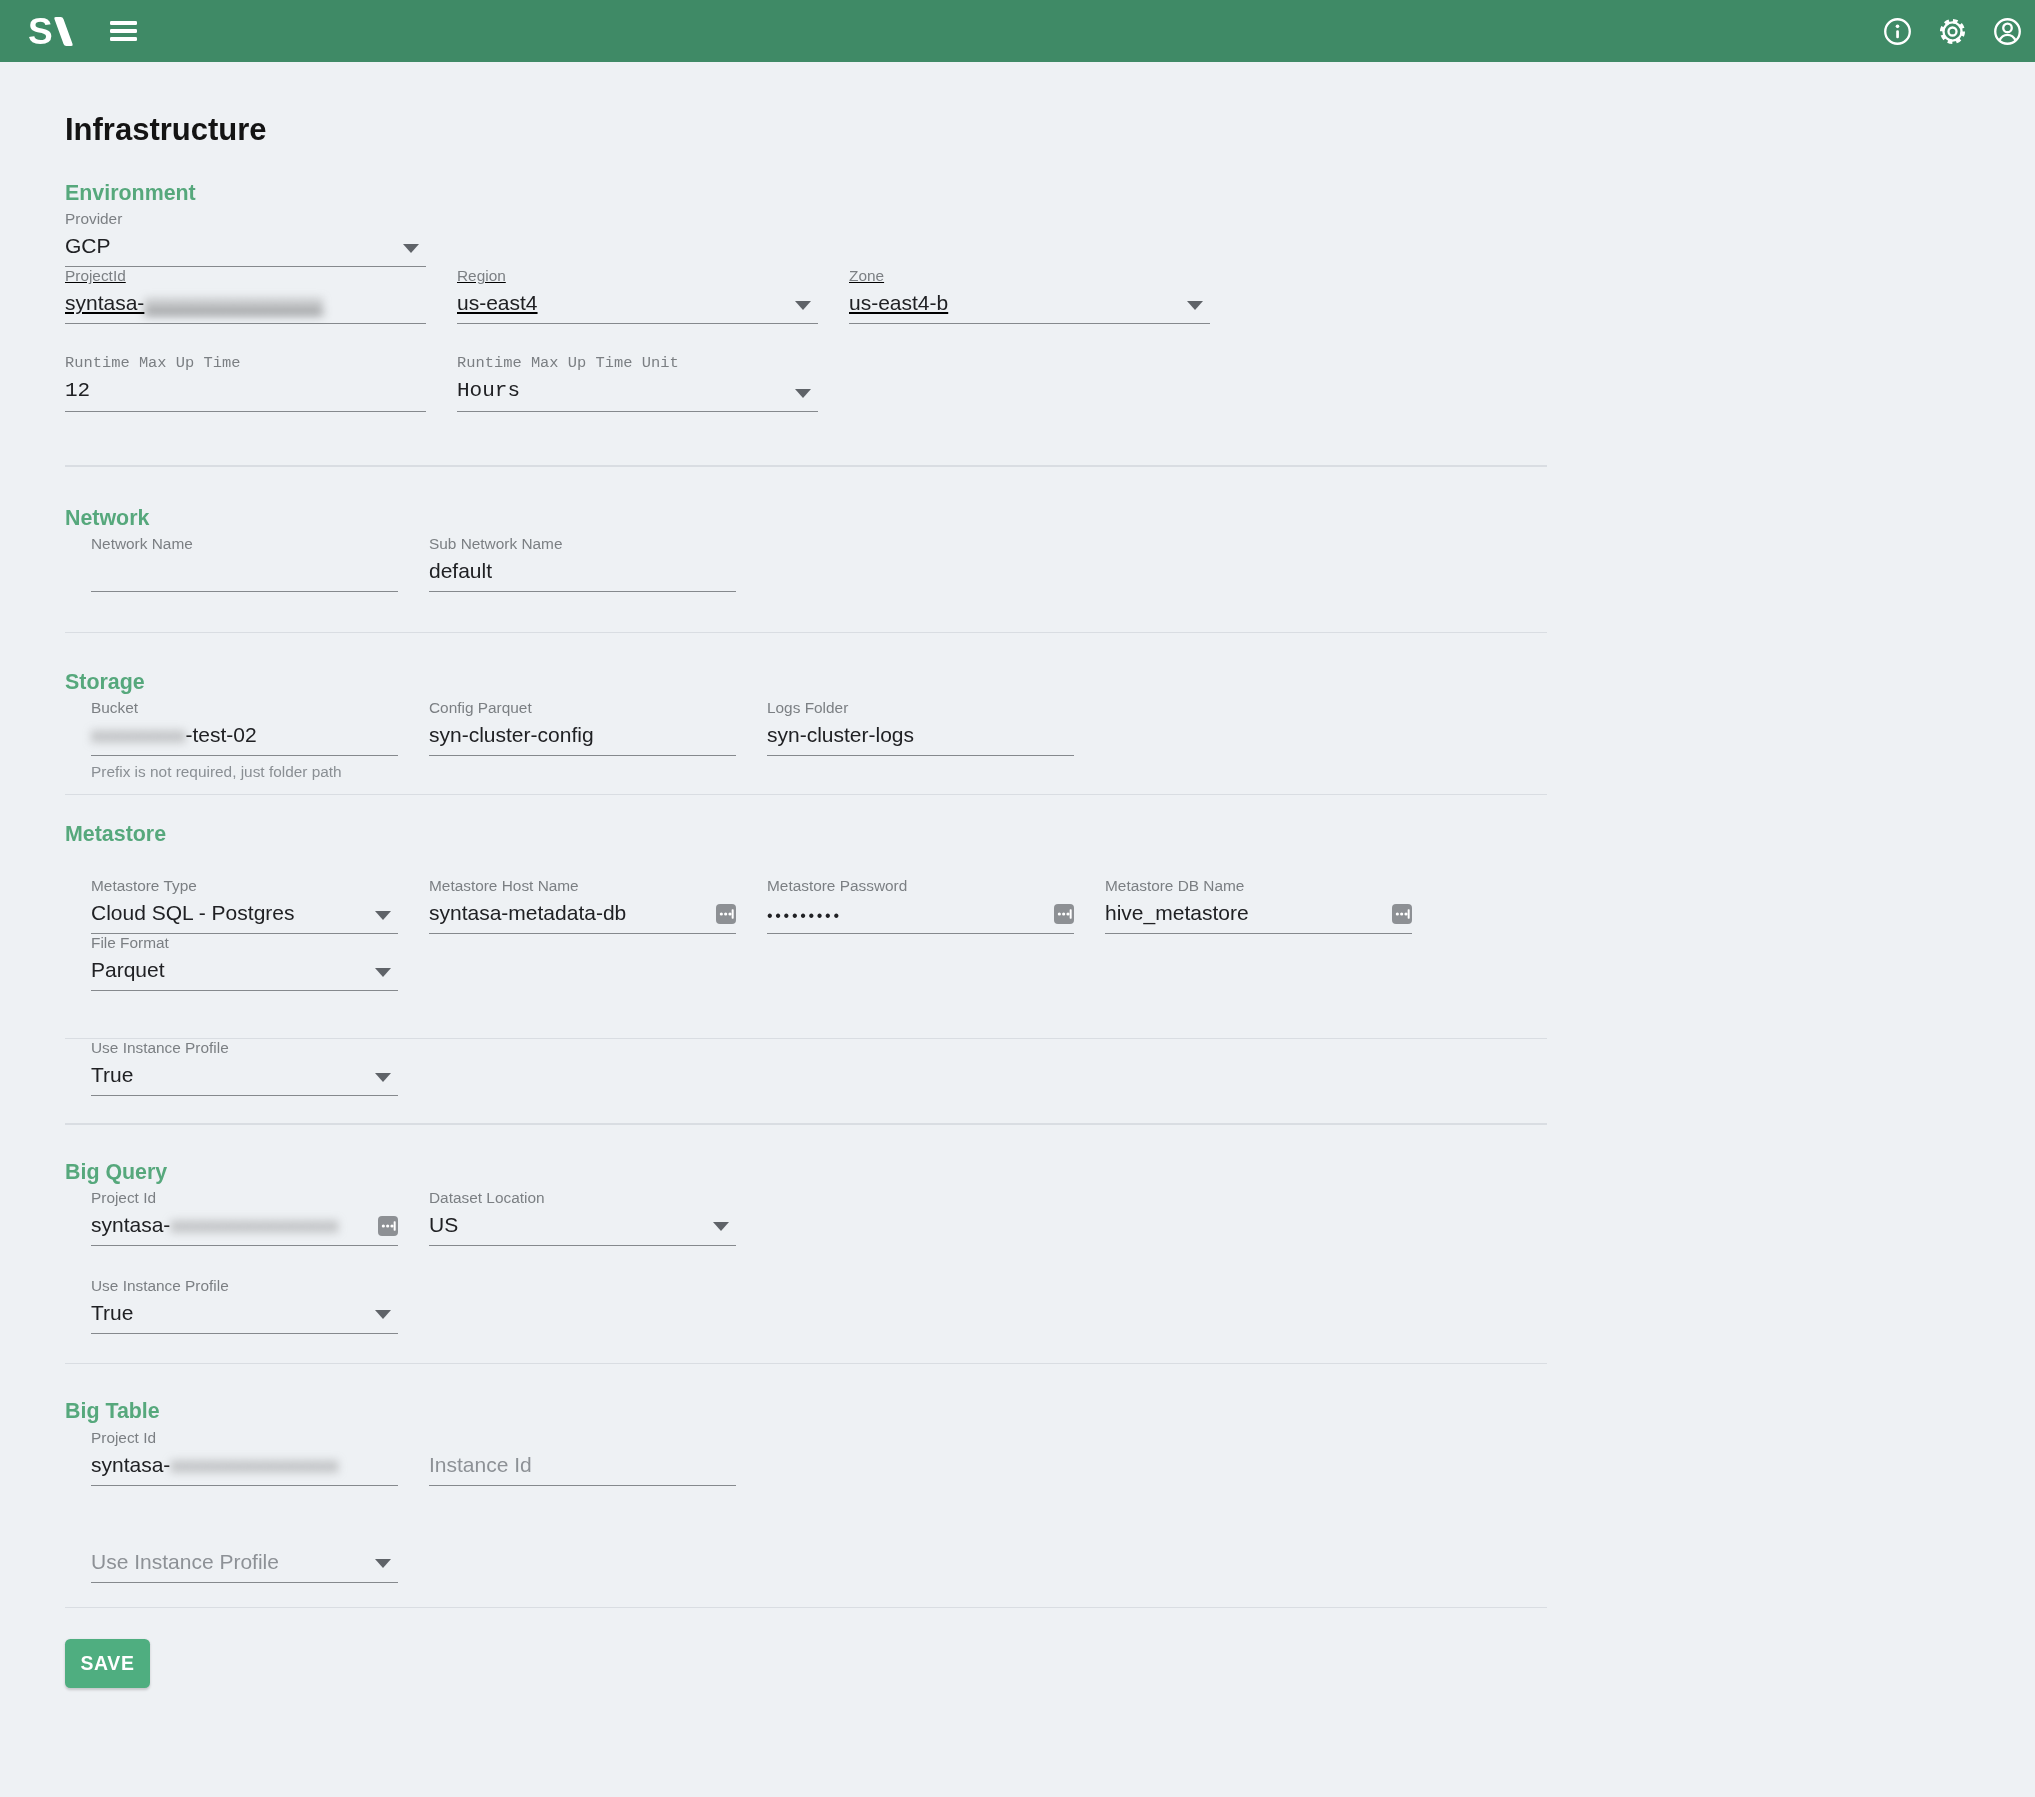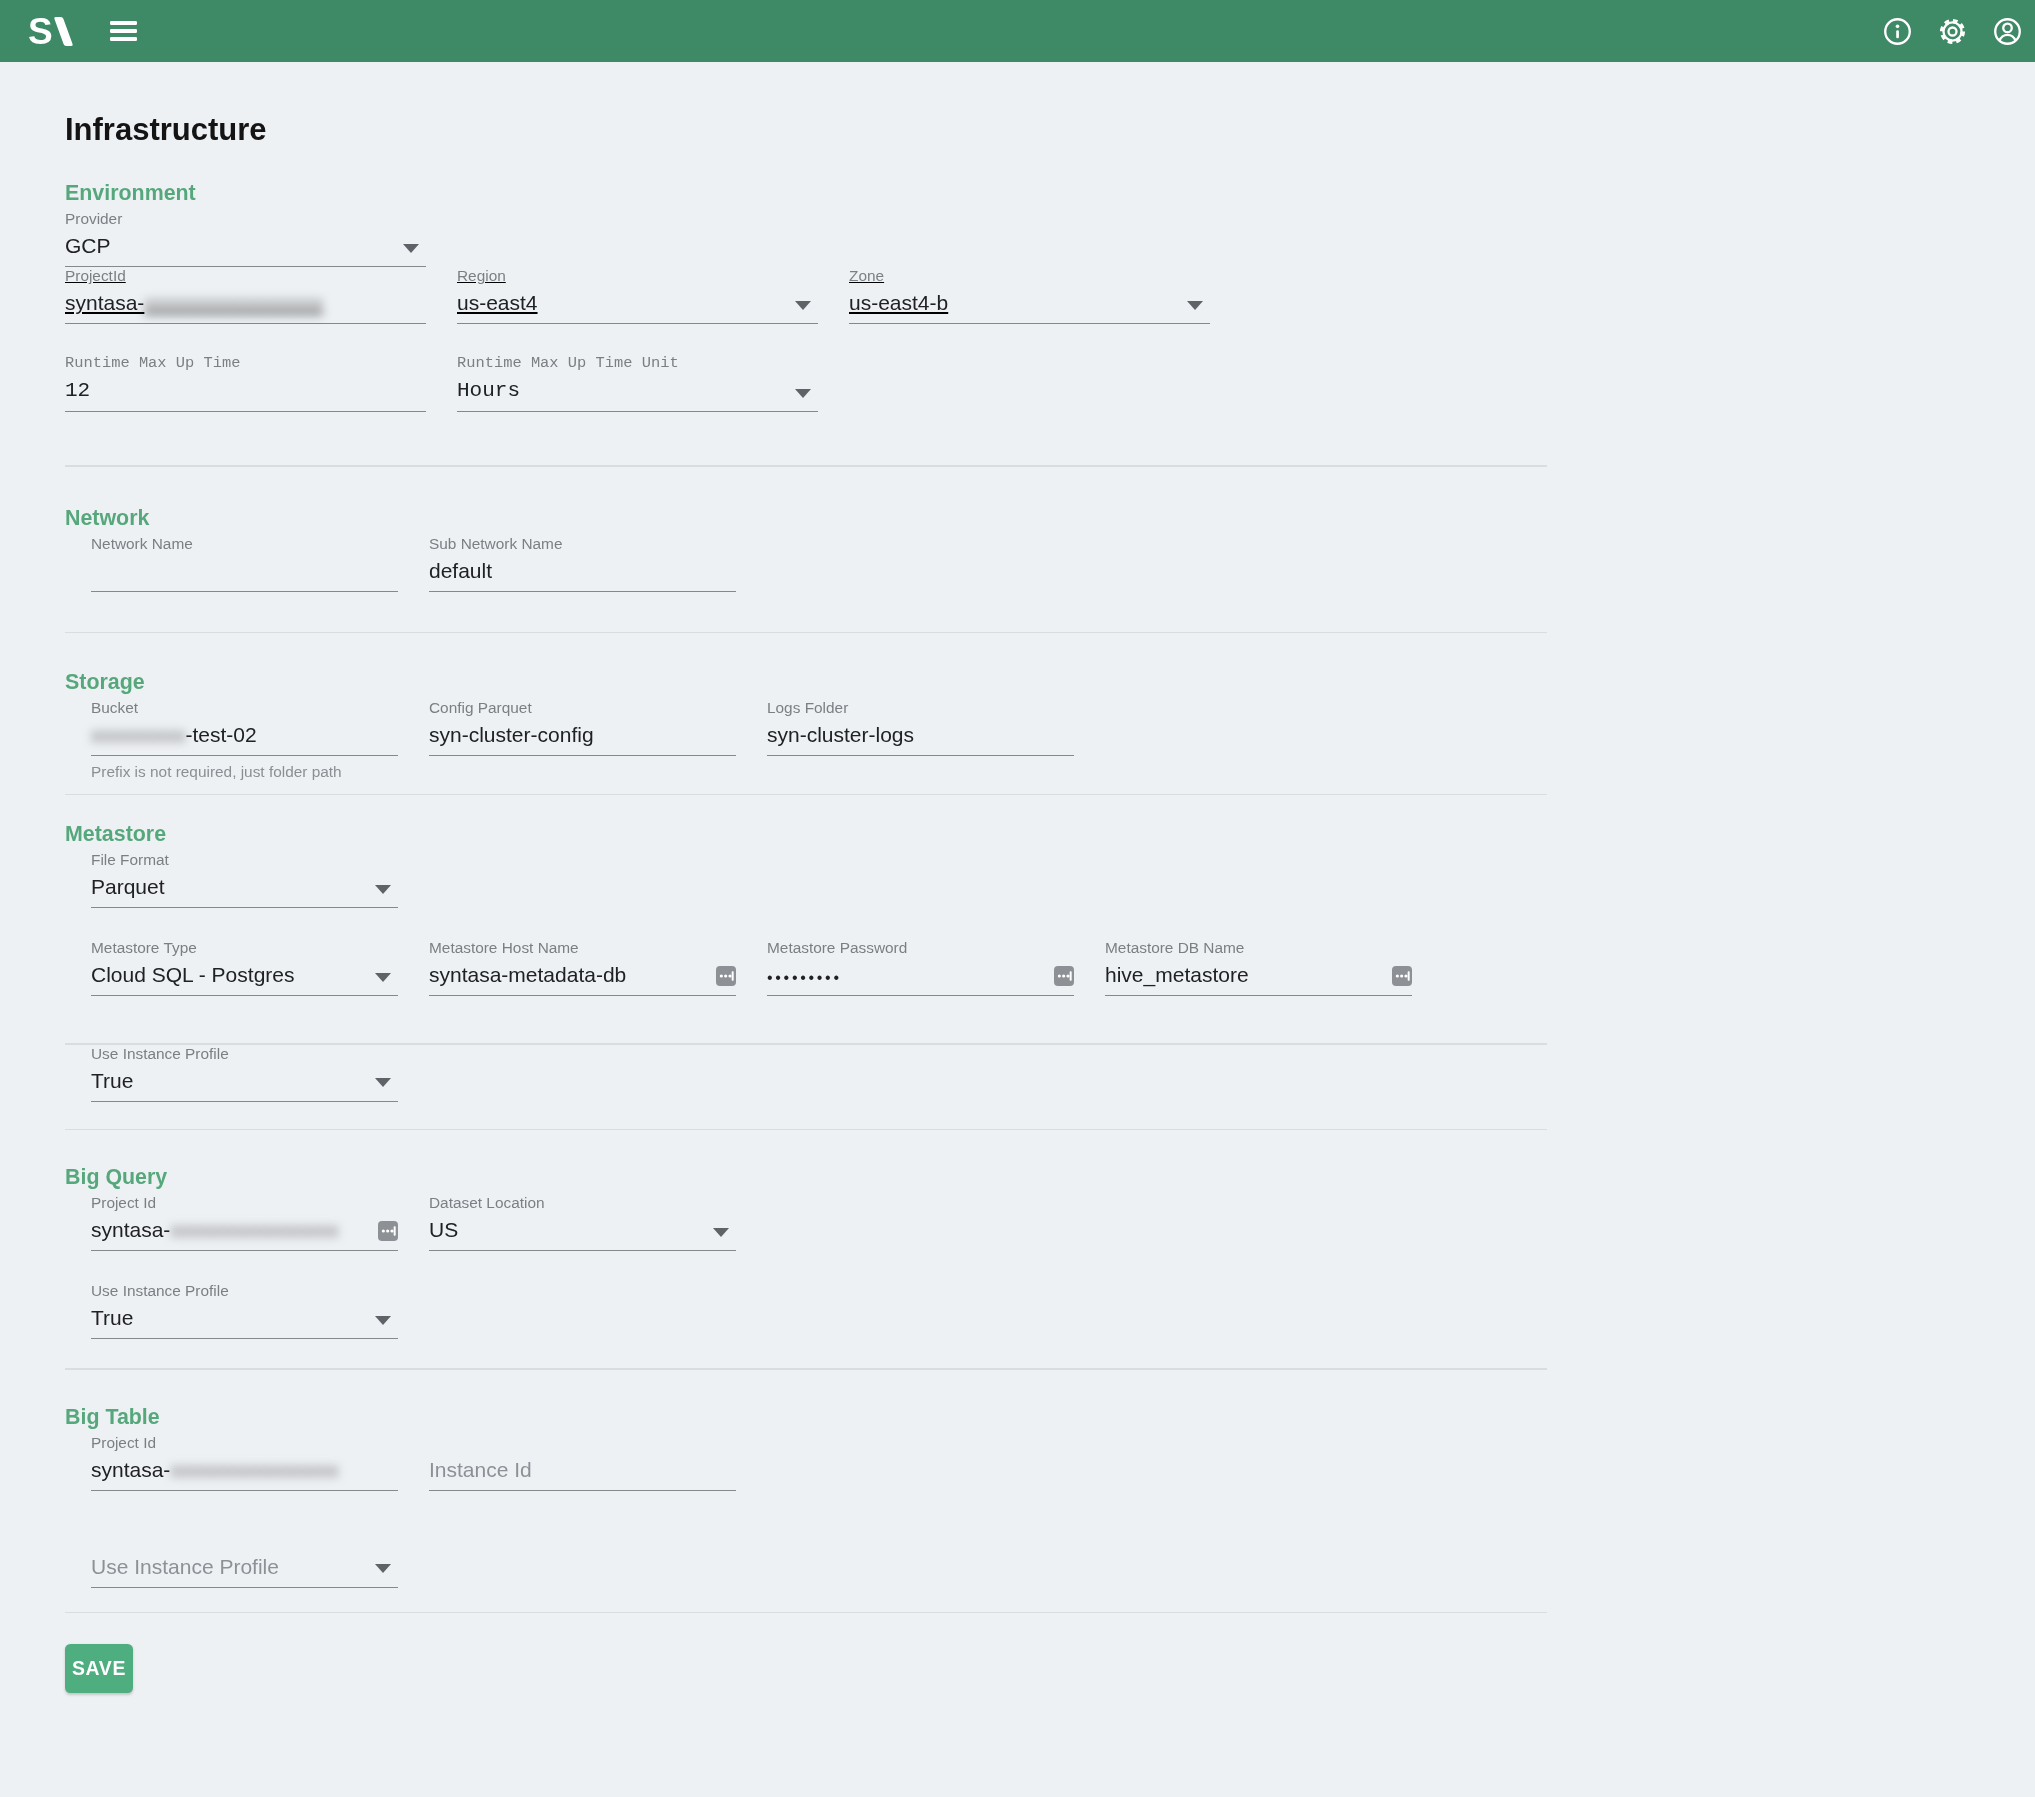--- a/index.html
+++ b/index.html
@@ -37,21 +37,21 @@
   .adorn{position:absolute;right:0;top:4px;cursor:pointer;}
   .adorn svg{width:20px;height:20px;display:block;}
   .redacted{filter:blur(4.7px);color:#6d6d6d;user-select:none;}
   .placeholder{color:#8d9196;}
   .dots{font-size:16px;letter-spacing:2.7px;line-height:24px;display:inline-block;padding-top:2.7px;}
   .hint{font-size:15.4px;color:#8a8f94;margin-top:6.7px;line-height:17.4px;}
   hr.divider{border:none;height:1.3px;background:#d9dde2;width:1482px;margin:0;}
 
   .save-btn{margin:31px 0 0 0;display:inline-block;background:#4fae80;color:#fff;border:none;
             border-radius:5.3px;font-size:19.4px;font-weight:bold;letter-spacing:0.7px;
-            padding:0;width:68px;height:49px;cursor:pointer;
+            padding:0;width:85px;height:49px;cursor:pointer;
             box-shadow:0 1.3px 2.7px rgba(0,0,0,0.18);font-family:inherit;}
 </style>
 </head>
 <body>
 
 <div class="page">
 
   <div class="appbar">
     <div class="logo">
       <span>S</span>
@@ -187,30 +187,20 @@
         <div class="control">
           <span>syn-cluster-logs</span>
         </div>
       </div>
     </div>
 
     <hr class="divider" style="margin-top:13.4px;">
 
     
     <h2 class="section-heading" style="margin-top:27px;margin-bottom:5.3px;">Metastore</h2>
-
-    <div class="row indent">
-      <div class="field w460">
-        <div class="flabel">File Format</div>
-        <div class="control select">
-          <span>Parquet</span>
-          <span class="arrow"></span>
-        </div>
-      </div>
-    </div>
 
     <div class="row indent" style="margin-top:31px;">
       <div class="field w460">
         <div class="flabel">Metastore Type</div>
         <div class="control select">
           <span>Cloud SQL - Postgres</span>
           <span class="arrow"></span>
         </div>
       </div>
       <div class="field w460">
@@ -253,20 +243,30 @@
                 <circle cx="8" cy="15" r="2.4" fill="#fff"></circle>
                 <circle cx="14.5" cy="15" r="2.4" fill="#fff"></circle>
                 <circle cx="21" cy="15" r="2.4" fill="#fff"></circle>
                 <rect x="23.5" y="8" width="3" height="14" rx="1" fill="#fff"></rect>
               </svg>
           </span>
         </div>
       </div>
     </div>
 
+    <div class="row indent">
+      <div class="field w460">
+        <div class="flabel">File Format</div>
+        <div class="control select">
+          <span>Parquet</span>
+          <span class="arrow"></span>
+        </div>
+      </div>
+    </div>
+
     <hr class="divider" style="margin-top:47px;">
 
     
 
     <div class="row indent">
       <div class="field w460">
         <div class="flabel">Use Instance Profile</div>
         <div class="control select">
           <span>True</span>
           <span class="arrow"></span>

